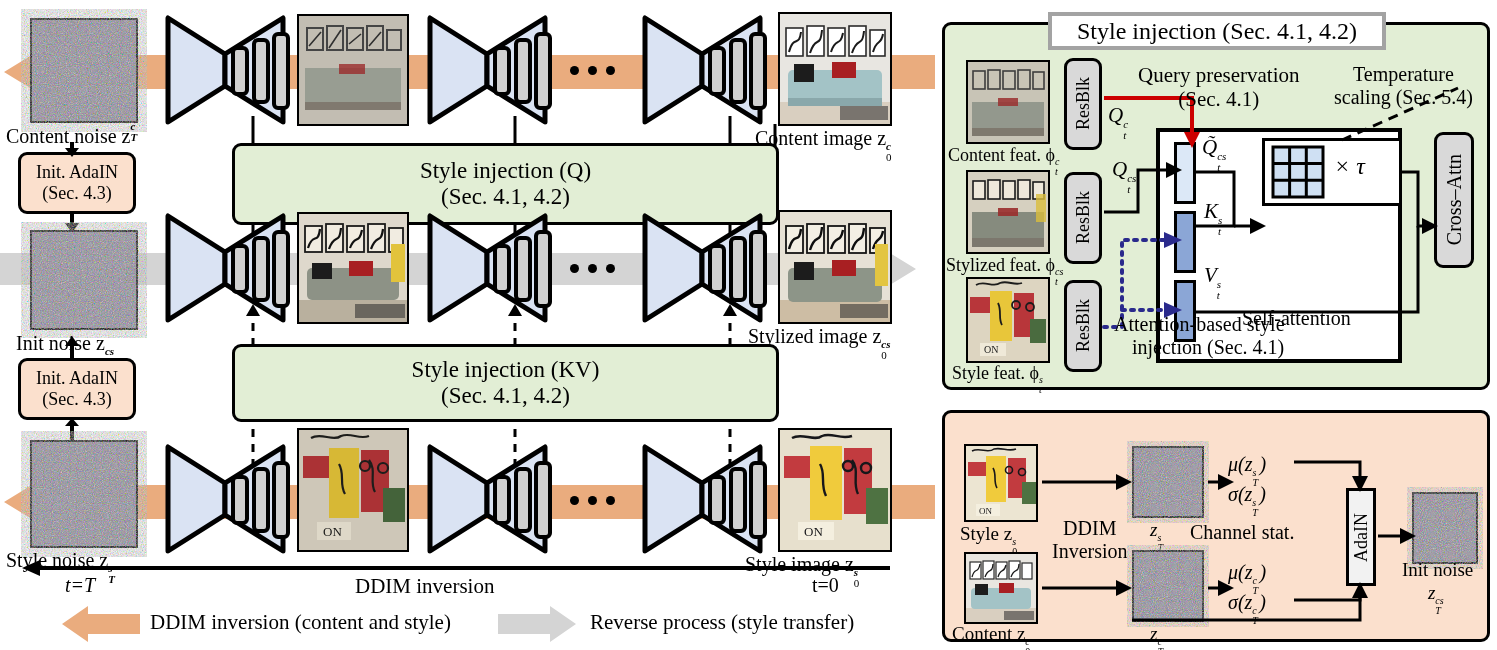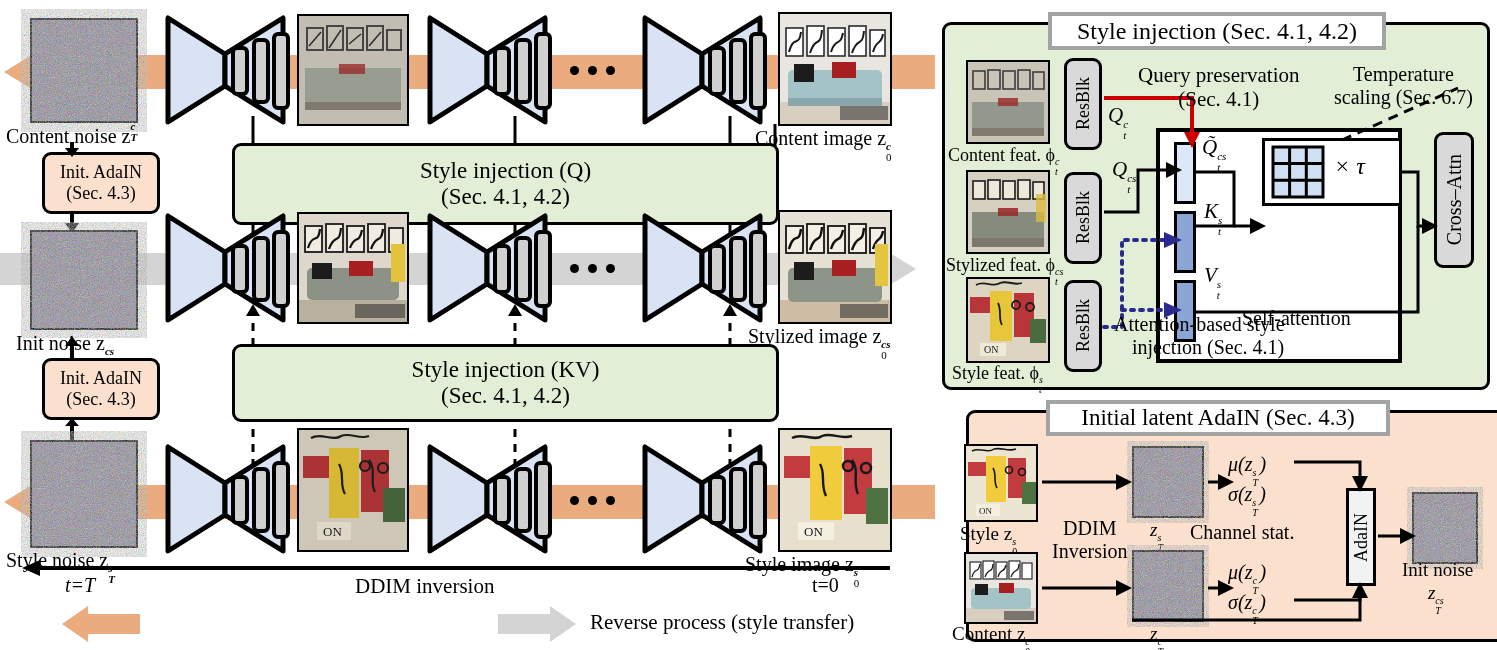--- a/index.html
+++ b/index.html
@@ -11,21 +11,21 @@
   .lbl{position:absolute;font-family:"Liberation Serif",serif;white-space:nowrap;line-height:1.05;}
   .noise{position:absolute;border:2px solid #000;box-sizing:border-box;
          background-color:#8a8497;}
   .photo{position:absolute;border:2px solid #000;box-sizing:border-box;overflow:hidden;}
   svg{display:block;overflow:visible;}
 
   
   .rbox{position:absolute;box-sizing:border-box;border:3px solid #000;border-radius:9px;
         display:flex;align-items:center;justify-content:center;text-align:center;}
   .green{background:#e2eed5;}
-  .peach{background:#fbe0cd;margin-left:24px;}
+  .peach{background:#fbe0cd;}
   .grey{background:#d9d9d9;}
   .white{background:#fff;}
 
   .vtext{writing-mode:vertical-rl;transform:rotate(180deg);}
 
   
   .ptitle{position:absolute;background:#fff;border:4px solid #a3a3a3;box-sizing:border-box;
           display:flex;align-items:center;justify-content:center;z-index:5;}
 
   .dots{position:absolute;display:flex;gap:9px;align-items:center;}
@@ -412,20 +412,21 @@
       <path d="M40 10 L890 10" stroke="#000" stroke-width="4"></path>
       <polygon points="40,2 40,18 22,10" fill="#000"></polygon>
     </svg>
     <div class="lbl" style="left:65px;top:575px;font-size:20px;font-style:italic;">t=T</div>
     <div class="lbl" style="left:355px;top:575px;font-size:21px;">DDIM inversion</div>
     <div class="lbl" style="left:812px;top:575px;font-size:20px;">t=0</div>
 
     <svg class="abs" style="left:58px;top:606px;" width="82" height="36">
       <polygon points="82,8 30,8 30,0 4,18 30,36 30,28 82,28" fill="#eaac7e"></polygon>
     </svg>
+    <div class="lbl" style="left:150px;top:611px;font-size:21px;">DDIM inversion (content and style)</div>
     <svg class="abs" style="left:498px;top:606px;" width="82" height="36">
       <polygon points="0,8 52,8 52,0 78,18 52,36 52,28 0,28" fill="#d4d4d4"></polygon>
     </svg>
     <div class="lbl" style="left:590px;top:611px;font-size:21px;">Reverse process (style transfer)</div>
   </div>
 
   <div class="abs" style="left:942px;top:12px;width:548px;height:378px;">
     <div class="rbox green" style="left:0;top:10px;width:548px;height:368px;"></div>
     <div class="ptitle" style="left:106px;top:0;width:338px;height:38px;font-size:24px;">Style injection (Sec. 4.1, 4.2)</div>
 
@@ -578,31 +579,30 @@
         <sup style="font-size:11px;position:absolute;left:0;top:-3px;">s</sup>
         <sub style="font-size:11px;position:absolute;left:0;top:8px;">t</sub></span>
     </div>
 
     <div class="lbl" style="left:196px;top:52px;font-size:21px;text-align:center;">
       <div>Query preservation</div>
       <div style="margin-top:2px;">(Sec. 4.1)</div>
     </div>
     <div class="lbl" style="left:392px;top:52px;font-size:20px;text-align:left;">
       <div style="text-align:center;">Temperature</div>
-      <div style="margin-top:2px;">scaling (Sec. 6.7)</div>
+      <div style="margin-top:2px;">scaling (Sec. 5.4)</div>
     </div>
     <div class="lbl" style="left:172px;top:302px;font-size:20px;">
       <div>Attention-based style</div>
       <div style="margin-top:2px;margin-left:18px;">injection (Sec. 4.1)</div>
     </div>
   </div>
 
   <div class="abs" style="left:942px;top:400px;width:548px;height:242px;">
     <div class="rbox peach" style="left:0;top:10px;width:548px;height:232px;"></div>
-    <div class="ptitle" style="left:104px;top:0;width:344px;height:36px;font-size:23px;">Initial latent AdaIN (Sec. 4.3)</div>
 
     <div class="photo" style="left:22px;top:44px;width:74px;height:78px;">
       <svg width="70" height="74" viewBox="0 0 70 74">
         <rect width="70" height="74" fill="#ece5d2"></rect>
         <rect x="2" y="16" width="18" height="14" fill="#c23b3f"></rect>
         <rect x="20" y="10" width="20" height="46" fill="#f0cb3c"></rect>
         <rect x="42" y="12" width="18" height="40" fill="#c23b3f"></rect>
         <rect x="56" y="36" width="14" height="22" fill="#4e7242"></rect>
         <g stroke="#17171a" stroke-width="1.6" fill="none">
           <path d="M6 5 C14 1 22 8 28 3 C36 1 42 6 50 3"></path>

